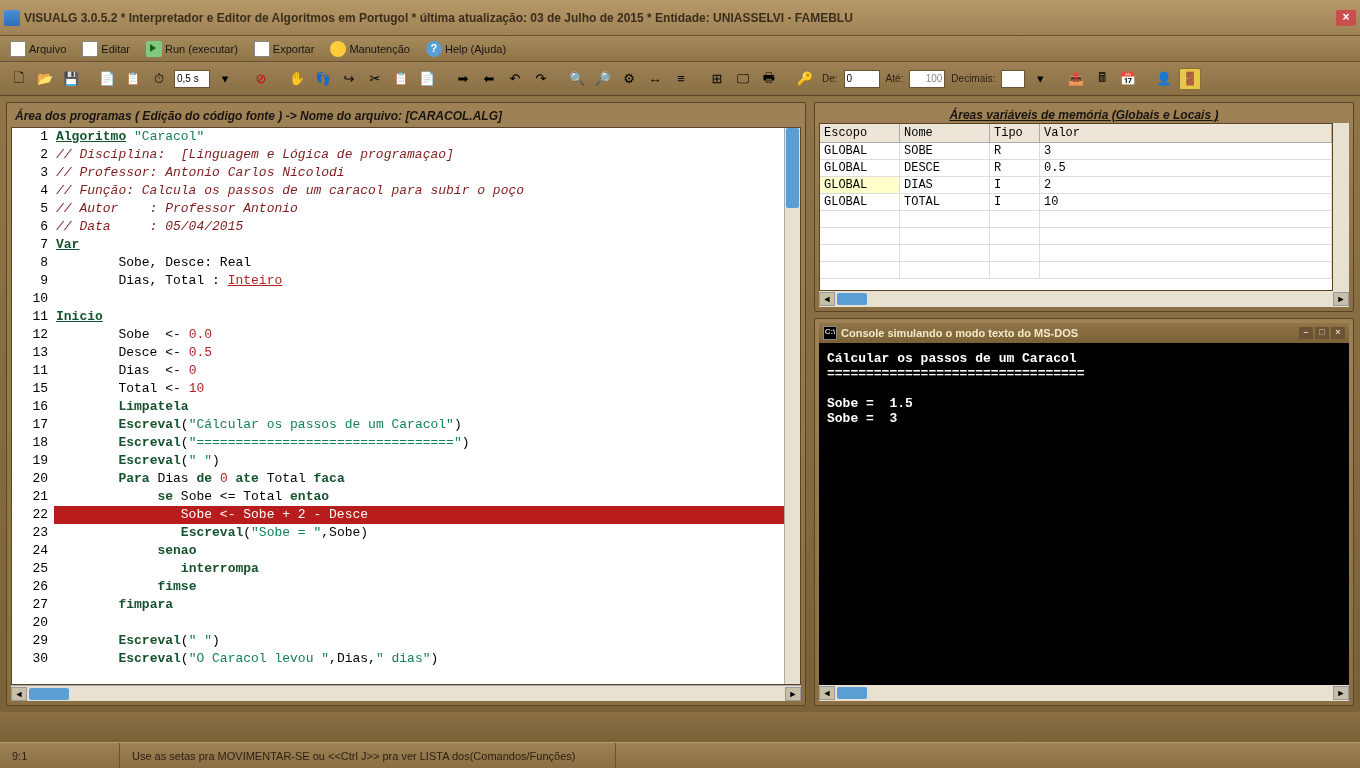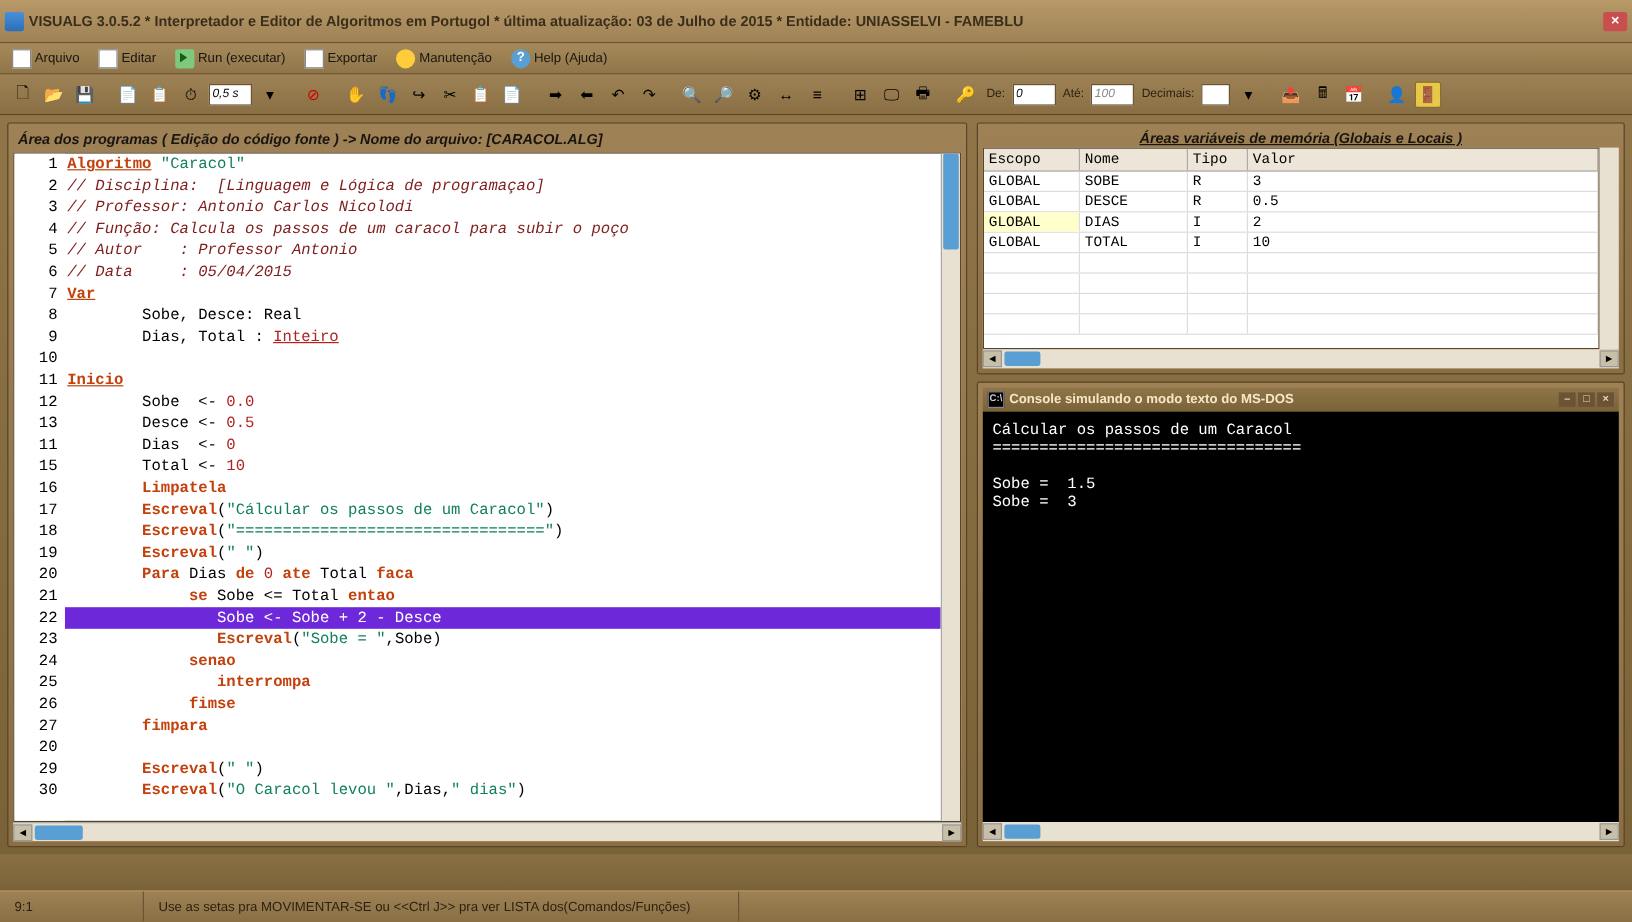--- a/index.html
+++ b/index.html
@@ -14,31 +14,31 @@
 .ico-file { background: #fff; border: 1px solid #888; }
 .ico-edit { background: #fff; border: 1px solid #888; position: relative; }
 .ico-run { background: #7fc97f; border-radius: 2px; position: relative; }
 .ico-run::after { content: ""; position: absolute; left: 4px; top: 3px; border-left: 6px solid #1a5a1a; border-top: 4px solid transparent; border-bottom: 4px solid transparent; }
 .ico-export { background: #fff; border: 1px solid #888; }
 .ico-maint { background: #ffcd3c; border-radius: 50%; }
 .ico-help { background: #5a9fd4; border-radius: 50%; color: #fff; text-align: center; font-weight: bold; font-size: 11px; line-height: 14px; }
 .toolbar { background: linear-gradient(#9e8256, #8a6f44); height: 34px; display: flex; align-items: center; padding: 0 8px; gap: 4px; border-bottom: 1px solid #5a4428; }
 .tb-btn { width: 22px; height: 22px; display: flex; align-items: center; justify-content: center; cursor: pointer; border-radius: 2px; font-size: 13px; }
 .tb-sep { width: 6px; }
-.tb-input { width: 36px; height: 18px; background: #fff; border: 1px solid #6b5436; font-size: 10px; padding: 0 2px; font-style: italic; }
+.tb-input { width: 36px; height: 18px; background: #fff; border: 1px solid #6b5436; font-size: 10px; padding: 0 2px; }
 .tb-label { color: #2a1f10; font-size: 10px; margin: 0 2px; }
 .main-area { flex: 1; display: flex; background: linear-gradient(#8f7548, #7a6238); padding: 6px; gap: 8px; overflow: hidden; }
 .left-panel { flex: 1; display: flex; flex-direction: column; background: linear-gradient(#9e8256, #8a6f44); border: 1px solid #5a4428; border-radius: 2px; padding: 4px; }
 .panel-title { color: #1a1410; font-weight: bold; font-size: 12px; padding: 2px 4px; font-style: italic; }
 .editor-wrap { flex: 1; background: #fff; border: 1px solid #5a4428; display: flex; overflow: hidden; margin-top: 2px; position: relative; }
 .gutter { width: 42px; background: #fff; text-align: right; padding-right: 6px; color: #000; font-family: 'Courier New', monospace; font-size: 13px; line-height: 18px; border-right: 0px; }
 .code { flex: 1; font-family: 'Courier New', monospace; font-size: 13px; line-height: 18px; white-space: pre; overflow: auto; }
 .code-line { height: 18px; padding-left: 2px; }
-.hl { background: #6d28d9; color: #fff; }
-.kw { color: #c2410c; font-weight: bold; }
+.hl { background: #b91c1c; color: #fff; }
+.kw { color: #14532d; font-weight: bold; }
 .kw-u { text-decoration: underline; }
 .str { color: #12805c; }
 .cmt { color: #7f1d1d; font-style: italic; }
 .typ { color: #b22222; text-decoration: underline; }
 .num { color: #b22222; }
 .editor-vscroll { width: 16px; background: #e8e0d0; border-left: 1px solid #aaa; position: relative; }
 .editor-vscroll .thumb { position: absolute; top: 0; left: 1px; right: 1px; height: 80px; background: #5a9fd4; border-radius: 2px; }
 .editor-hscroll { height: 16px; background: #e8e0d0; border-top: 1px solid #aaa; display: flex; align-items: center; }
 .editor-hscroll .arrow { width: 16px; height: 14px; background: #c8bfa8; border: 1px solid #999; text-align: center; font-size: 9px; line-height: 12px; }
 .editor-hscroll .thumb { width: 40px; height: 12px; background: #5a9fd4; border-radius: 2px; margin-left: 2px; }
@@ -57,21 +57,21 @@
 .col-tipo { width: 50px; }
 .col-valor { flex: 1; }
 .vars-row.sel .col-escopo { background: #ffffcc; }
 .vars-vscroll { width: 16px; background: #e8e0d0; }
 .vars-hscroll { height: 16px; background: #e8e0d0; display: flex; align-items: center; }
 .console-panel { flex: 1; background: linear-gradient(#9e8256, #8a6f44); border: 1px solid #5a4428; border-radius: 2px; padding: 4px; display: flex; flex-direction: column; }
 .console-titlebar { background: linear-gradient(#8f7548, #7a6238); height: 20px; display: flex; align-items: center; padding: 0 4px; color: #f5e8c8; font-size: 11px; font-weight: bold; }
 .console-titlebar .ci { width: 14px; height: 14px; background: #000; border: 1px solid #888; margin-right: 4px; color: #ccc; font-size: 8px; text-align: center; }
 .console-controls { margin-left: auto; display: flex; gap: 2px; }
 .console-controls span { width: 14px; height: 12px; background: #6b5436; color: #e8d8b8; text-align: center; font-size: 9px; line-height: 11px; cursor: pointer; }
-.console-body { flex: 1; background: #000; color: #fff; font-family: 'Courier New', monospace; font-size: 13px; padding: 8px; white-space: pre; overflow: auto; font-weight: normal; }
+.console-body { flex: 1; background: #000; color: #fff; font-family: 'Courier New', monospace; font-size: 13px; padding: 8px; white-space: pre; overflow: auto; font-weight: bold; }
 .console-hscroll { height: 16px; background: #e8e0d0; display: flex; align-items: center; }
 .statusbar-gap { height: 30px; background: linear-gradient(#8a6f44, #7a6238); }
 .statusbar { height: 26px; background: linear-gradient(#9e8256, #8a6f44); display: flex; align-items: center; border-top: 1px solid #b89968; font-size: 11px; color: #2a1f10; }
 .status-cell { padding: 0 12px; border-right: 1px solid #6b5436; height: 100%; display: flex; align-items: center; }
 .status-cell.wide { width: 120px; }
 </style>
 </head>
 <body>
 
 <div class="window">
@@ -140,21 +140,21 @@
     <div class="tb-btn">≡</div>
     <div class="tb-sep"></div>
     <div class="tb-btn">⊞</div>
     <div class="tb-btn">🖵</div>
     <div class="tb-btn">🖶</div>
     <div class="tb-sep"></div>
     <div class="tb-btn">🔑</div>
     <span class="tb-label">De:</span>
     <input class="tb-input" value="0" style="">
     <span class="tb-label">Até:</span>
-    <input class="tb-input" style="color: rgb(136, 136, 136);" value="100">
+    <input class="tb-input" style="color: rgb(136, 136, 136); text-align: right;" value="100">
     <span class="tb-label">Decimais:</span>
     <input class="tb-input" style="width: 24px;">
     <div class="tb-btn">▾</div>
     <div class="tb-sep"></div>
     <div class="tb-btn">📤</div>
     <div class="tb-btn">🖩</div>
     <div class="tb-btn">📅</div>
     <div class="tb-sep"></div>
     <div class="tb-btn">👤</div>
     <div class="tb-btn" style="background:#e8c848;border:1px solid #8a6f2f">🚪</div>

